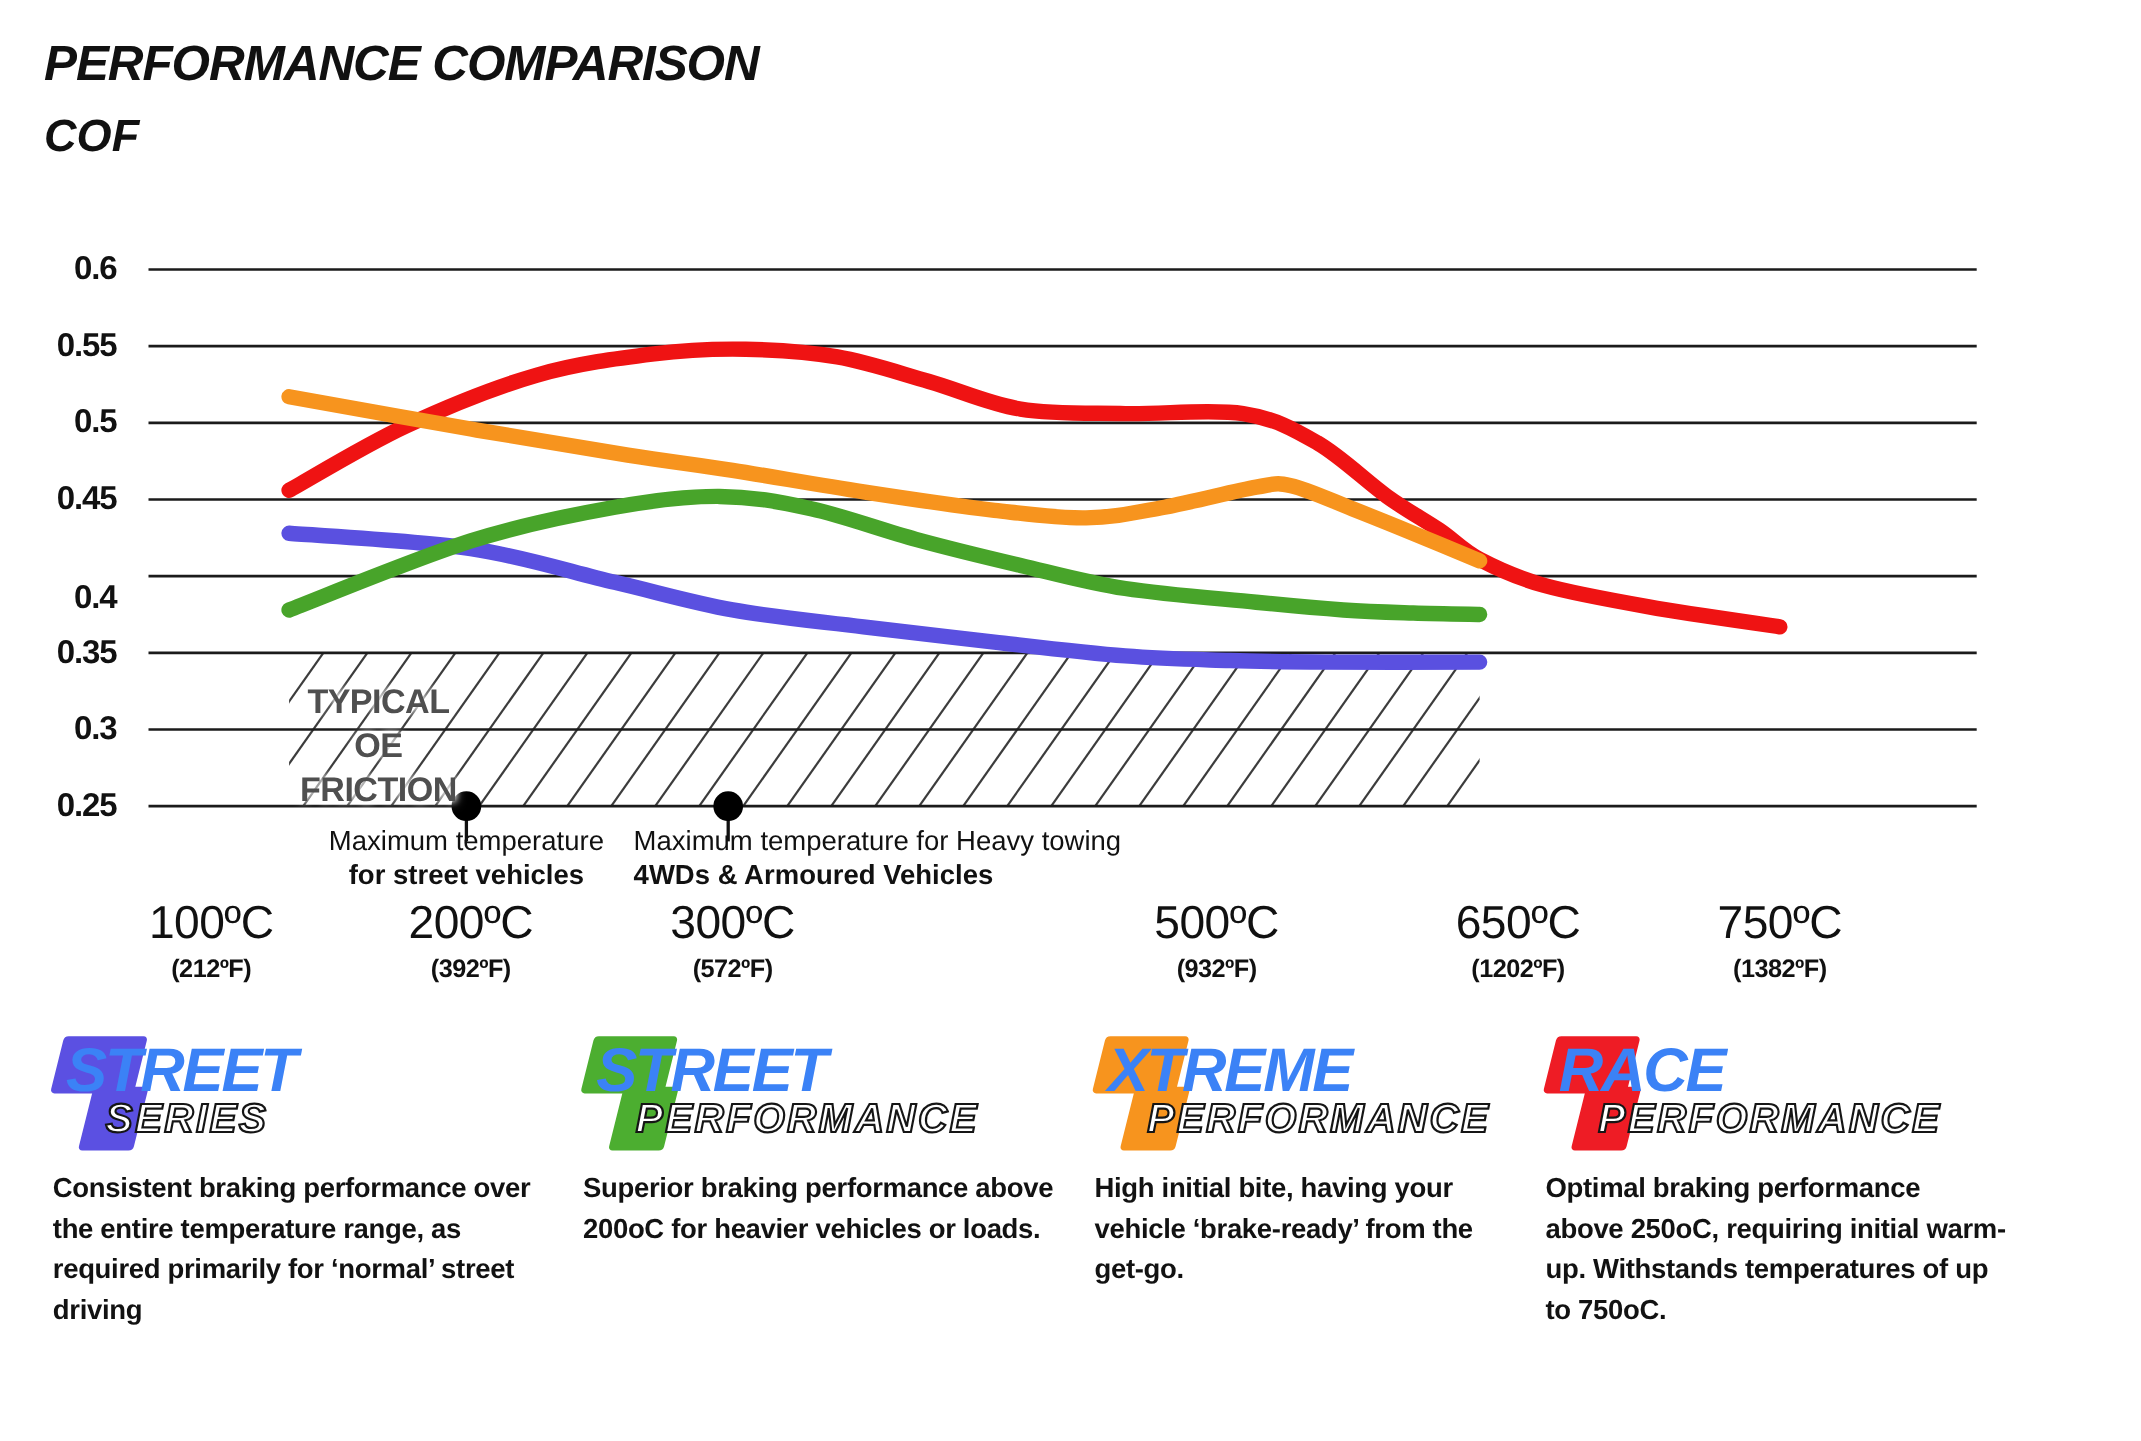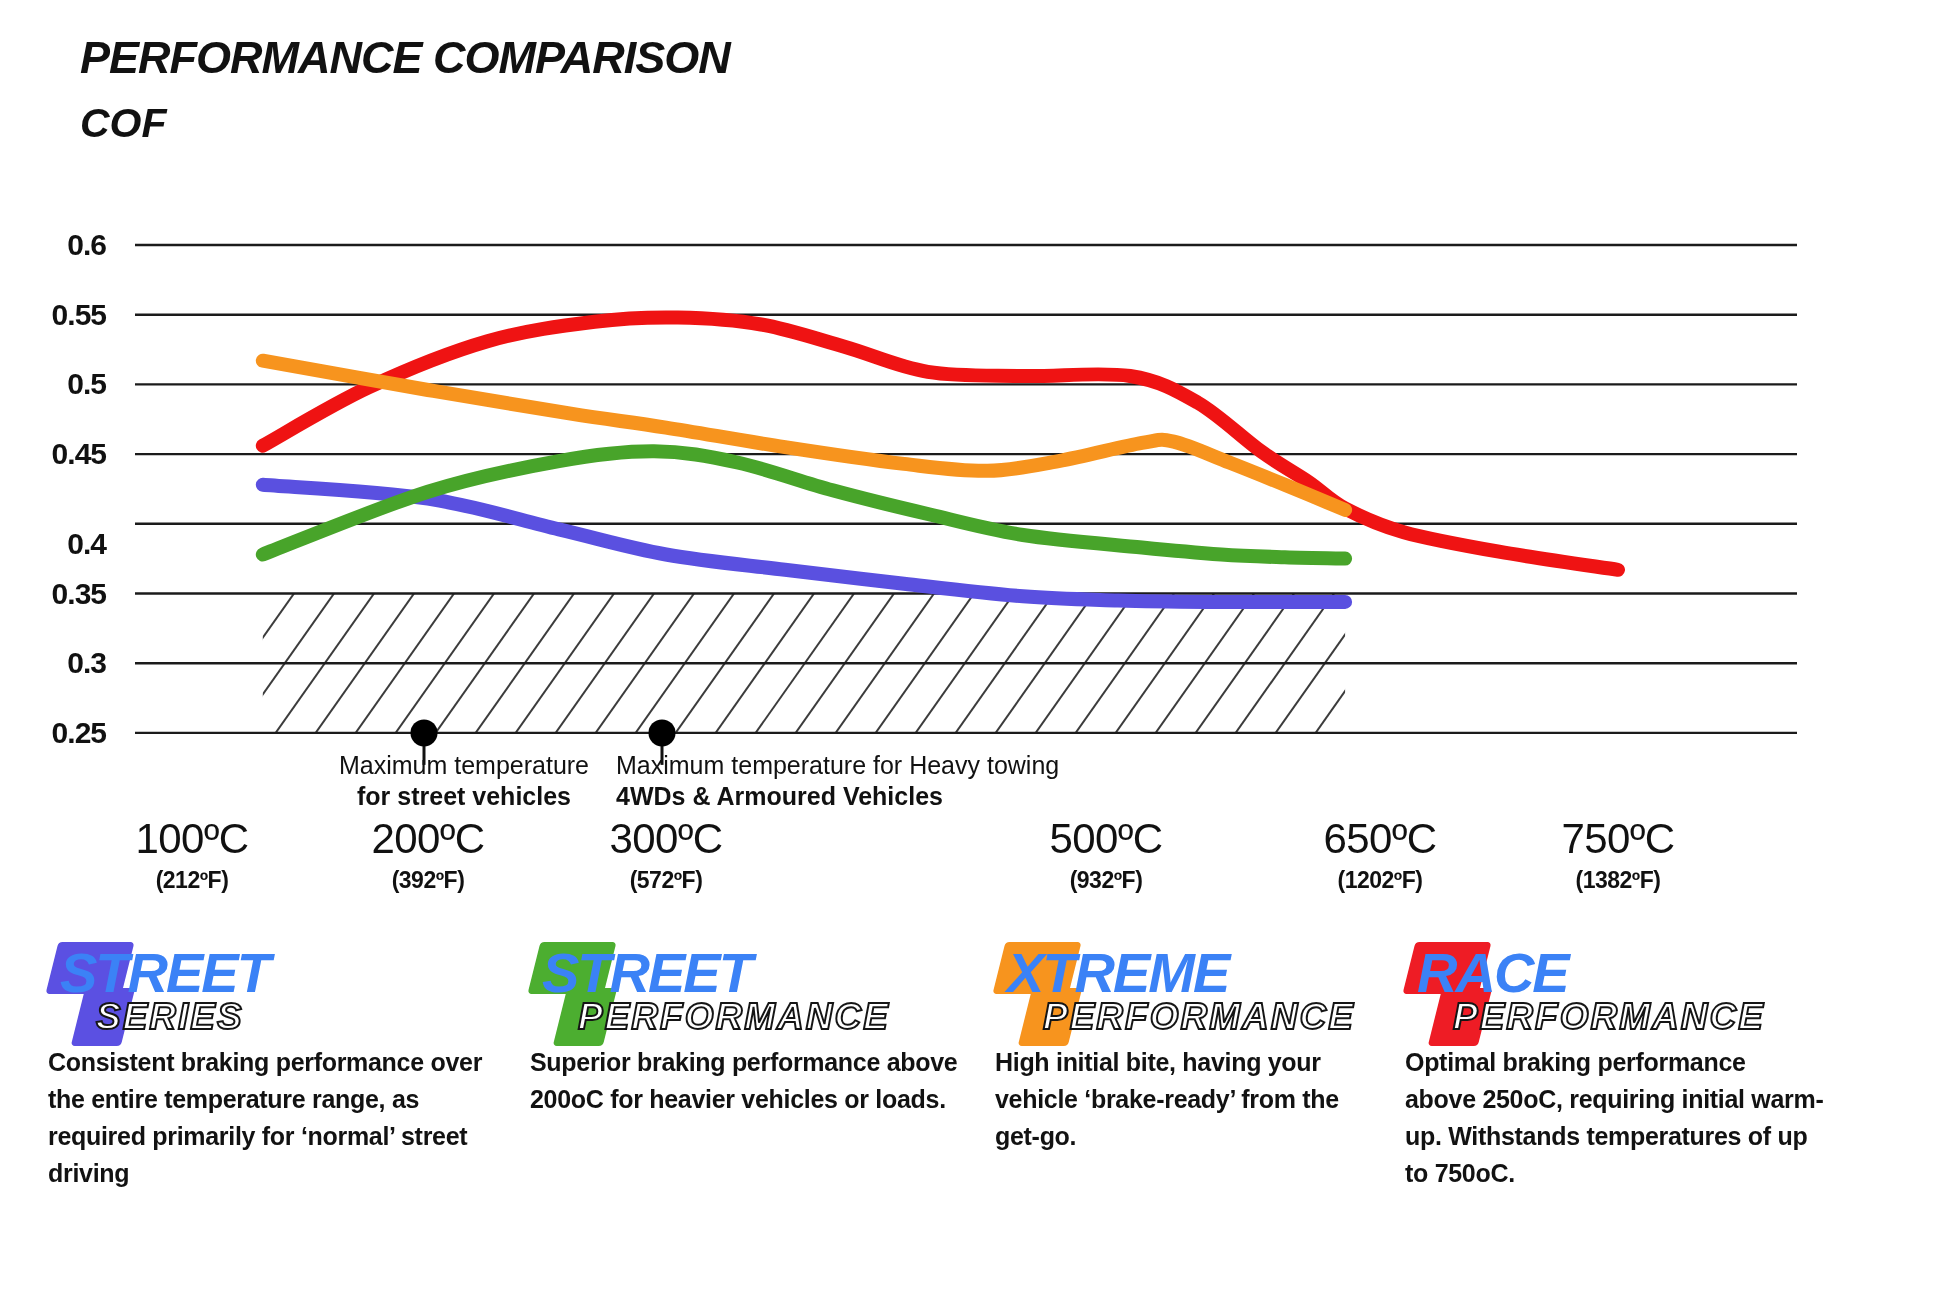--- a/index.html
+++ b/index.html
@@ -1,19 +1,19 @@
 <!DOCTYPE html>
 <html><head>
 <meta charset="utf-8">
 <style>
   html,body{margin:0;padding:0;background:#fff;}
   #app{position:relative;width:1946px;height:1310px;background:#fff;overflow:hidden;
        font-family:"Liberation Sans",sans-serif;color:#111;}
   #chart-svg{position:absolute;left:0;top:0;z-index:1;}
-  .abs{position:absolute;margin-left:40px;}
+  .abs{position:absolute;}
   .page-title{left:40px;top:32px;font-size:45px;font-weight:bold;font-style:italic;
               letter-spacing:-1px;z-index:2;}
   .cof-label{left:40px;top:100px;font-size:41px;font-weight:bold;font-style:italic;z-index:2;}
   .ylabel{position:absolute;width:80px;left:26px;text-align:right;font-size:30px;font-weight:bold;
           letter-spacing:-1px;z-index:2;line-height:38px;}
   .xlabel{position:absolute;width:200px;margin-left:-100px;text-align:center;z-index:2;}
   .xlabel .c{font-size:42px;font-weight:normal;letter-spacing:-0.5px;}
   .xlabel .f{font-size:23px;font-weight:bold;margin-top:4px;letter-spacing:-0.5px;}
   .oe-label{left:254px;top:618px;width:180px;text-align:center;z-index:2;
             font-size:31px;font-weight:bold;color:#4f4f4f;line-height:40px;letter-spacing:-0.5px;
@@ -25,21 +25,21 @@
   #note-2{left:576px;top:750px;width:460px;text-align:left;}
   .legend-item{position:absolute;top:940px;z-index:2;}
   .logo{position:relative;height:100px;}
   .logo-block,.logo-block2{position:absolute;transform:skewX(-14deg);border-radius:4px;}
   .logo-block{left:4px;top:2px;width:76px;height:52px;}
   .logo-block2{left:30px;top:48px;width:50px;height:58px;}
   .logo-word1{position:absolute;left:12px;top:0px;font-size:56px;font-weight:bold;font-style:italic;
               letter-spacing:-2px;color:#3b82f6;white-space:nowrap;}
   .logo-word2{position:absolute;left:48px;top:56px;font-size:37px;font-weight:bold;font-style:italic;
               letter-spacing:2px;color:#fff;-webkit-text-stroke:2px #151515;white-space:nowrap;}
-  .legend-desc{position:absolute;top:104px;font-size:25px;font-weight:bold;line-height:37px;
+  .legend-desc{position:absolute;top:122px;font-size:25px;font-weight:bold;line-height:37px;
                letter-spacing:-0.3px;color:#121212;}
   .desc-line{white-space:nowrap;}
 </style>
 </head>
 <body>
 
 <div id="app">
   <svg id="chart-svg" width="1946" height="1310" viewBox="0 0 1946 1310">
       <defs>
         <clipPath id="bandclip">
@@ -93,20 +93,24 @@
       <path d="M262.8 554.5C290.3 544.0 378.6 507.3 428.0 491.7C477.4 476.2 521.2 467.8 558.9 461.1C596.6 454.3 624.4 451.1 654.1 451.3C683.9 451.5 707.6 456.0 737.4 462.5C767.1 469.0 800.9 481.7 832.6 490.3C864.3 498.9 896.1 506.6 927.8 514.0C959.5 521.5 987.3 529.4 1023.0 535.0C1058.7 540.5 1108.9 544.2 1142.0 547.5C1175.1 550.8 1197.5 552.8 1221.3 554.5C1245.1 556.1 1264.2 556.6 1284.8 557.3C1305.4 558.0 1335.0 558.4 1345.1 558.6" fill="none" stroke="#48A42A" stroke-width="14" stroke-linecap="round" stroke-linejoin="round"></path>
       <line x1="424" y1="732.9" x2="424" y2="764.9" stroke="#111" stroke-width="3"></line>
       <circle cx="424" cy="732.9" r="13.5" fill="#000"></circle>
       <line x1="662" y1="732.9" x2="662" y2="764.9" stroke="#111" stroke-width="3"></line>
       <circle cx="662" cy="732.9" r="13.5" fill="#000"></circle>
     </svg>
 
   <div class="abs page-title">PERFORMANCE COMPARISON</div>
   <div class="abs cof-label">COF</div>
 
+  <div class="abs oe-label">
+    <div>TYPICAL OE</div>
+    <div>FRICTION</div>
+  </div>
 
   <div id="note-1" class="abs marker-note">
     <div class="l1">Maximum temperature</div>
     <div class="l2">for street vehicles</div>
   </div>
   <div id="note-2" class="abs marker-note">
     <div class="l1">Maximum temperature for Heavy towing</div>
     <div class="l2">4WDs &amp; Armoured Vehicles</div>
   </div>
 

